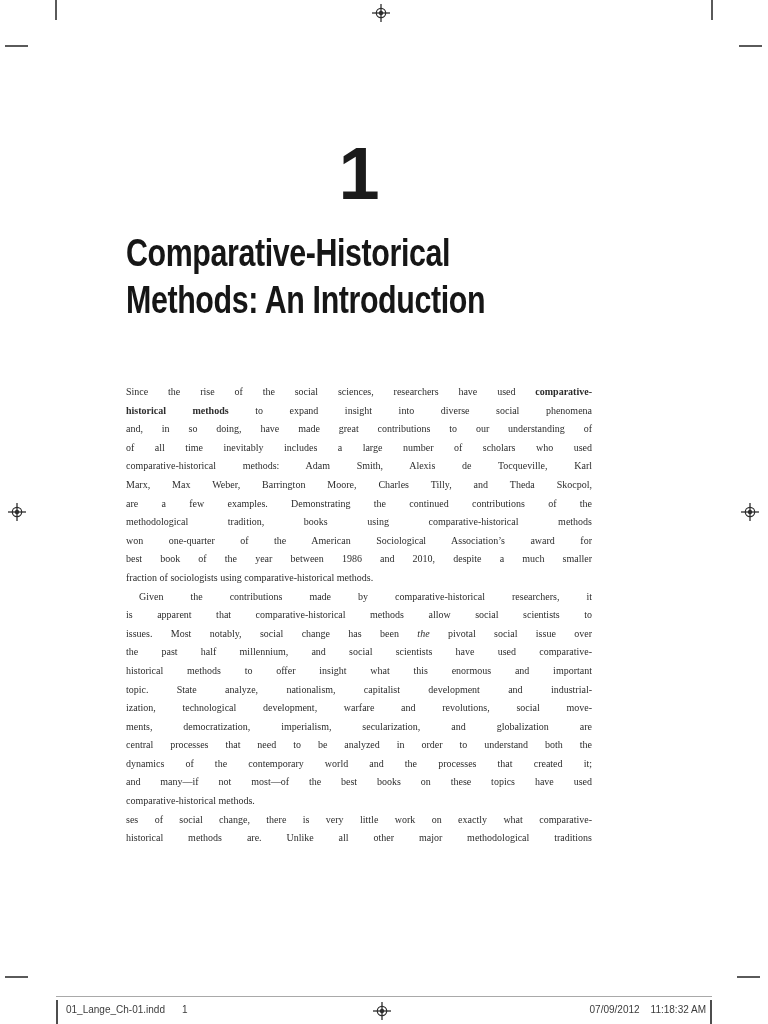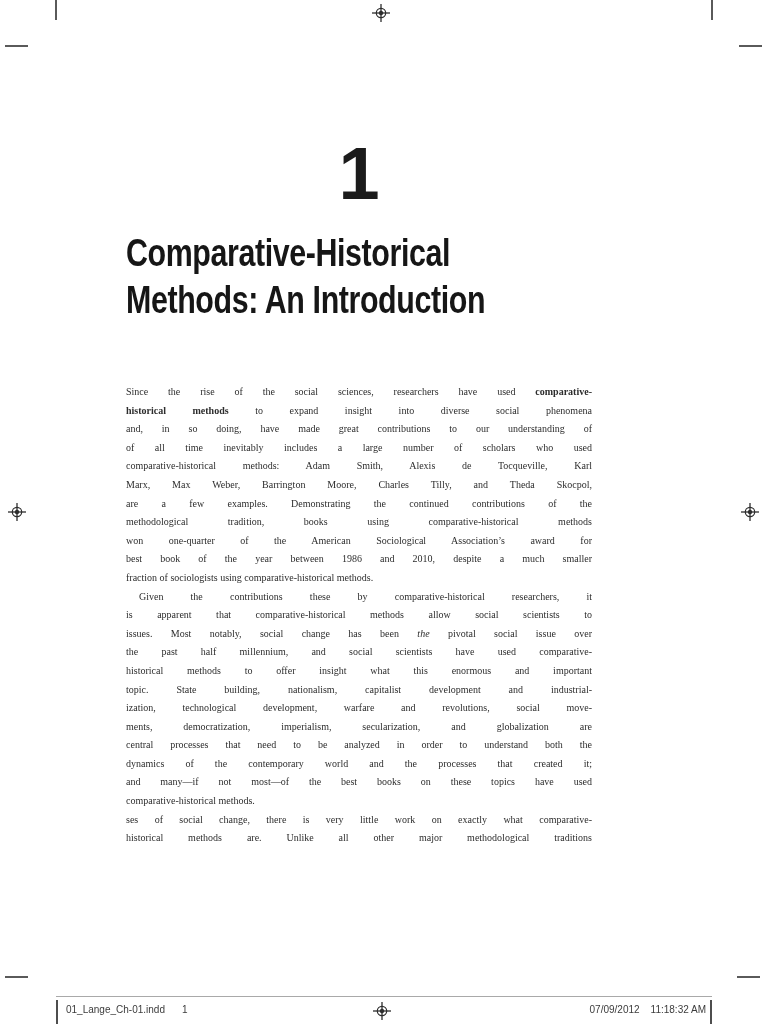--- a/index.html
+++ b/index.html
@@ -100,26 +100,26 @@
         <div class="line">of all time inevitably includes a large number of scholars who used</div>
         <div class="line">comparative-historical methods: Adam Smith, Alexis de Tocqueville, Karl</div>
         <div class="line">Marx, Max Weber, Barrington Moore, Charles Tilly, and Theda Skocpol,</div>
         <div class="line">are a few examples. Demonstrating the continued contributions of the</div>
         <div class="line">methodological tradition, books using comparative-historical methods</div>
         <div class="line">won one-quarter of the American Sociological Association’s award for</div>
         <div class="line">best book of the year between 1986 and 2010, despite a much smaller</div>
         <div class="line last">fraction of sociologists using comparative-historical methods.</div>
       </div>
       <div class="para">
-        <div class="line indent">Given the contributions these by comparative-historical researchers, it</div>
+        <div class="line indent">Given the contributions made by comparative-historical researchers, it</div>
         <div class="line">is apparent that comparative-historical methods allow social scientists to</div>
         <div class="line">issues. Most notably, social change has been <i>the</i> pivotal social issue over</div>
         <div class="line">the past half millennium, and social scientists have used comparative-</div>
         <div class="line">historical methods to offer insight what this enormous and important</div>
-        <div class="line">topic. State building, nationalism, capitalist development and industrial-</div>
+        <div class="line">topic. State analyze, nationalism, capitalist development and industrial-</div>
         <div class="line">ization, technological development, warfare and revolutions, social move-</div>
         <div class="line">ments, democratization, imperialism, secularization, and globalization are</div>
         <div class="line">central processes that need to be analyzed in order to understand both the</div>
         <div class="line">dynamics of the contemporary world and the processes that created it;</div>
         <div class="line">and many—if not most—of the best books on these topics have used</div>
         <div class="line last">comparative-historical methods.</div>
       </div>
       <div class="para">
         <div class="line">ses of social change, there is very little work on exactly what comparative-</div>
         <div class="line">historical methods are. Unlike all other major methodological traditions</div>

